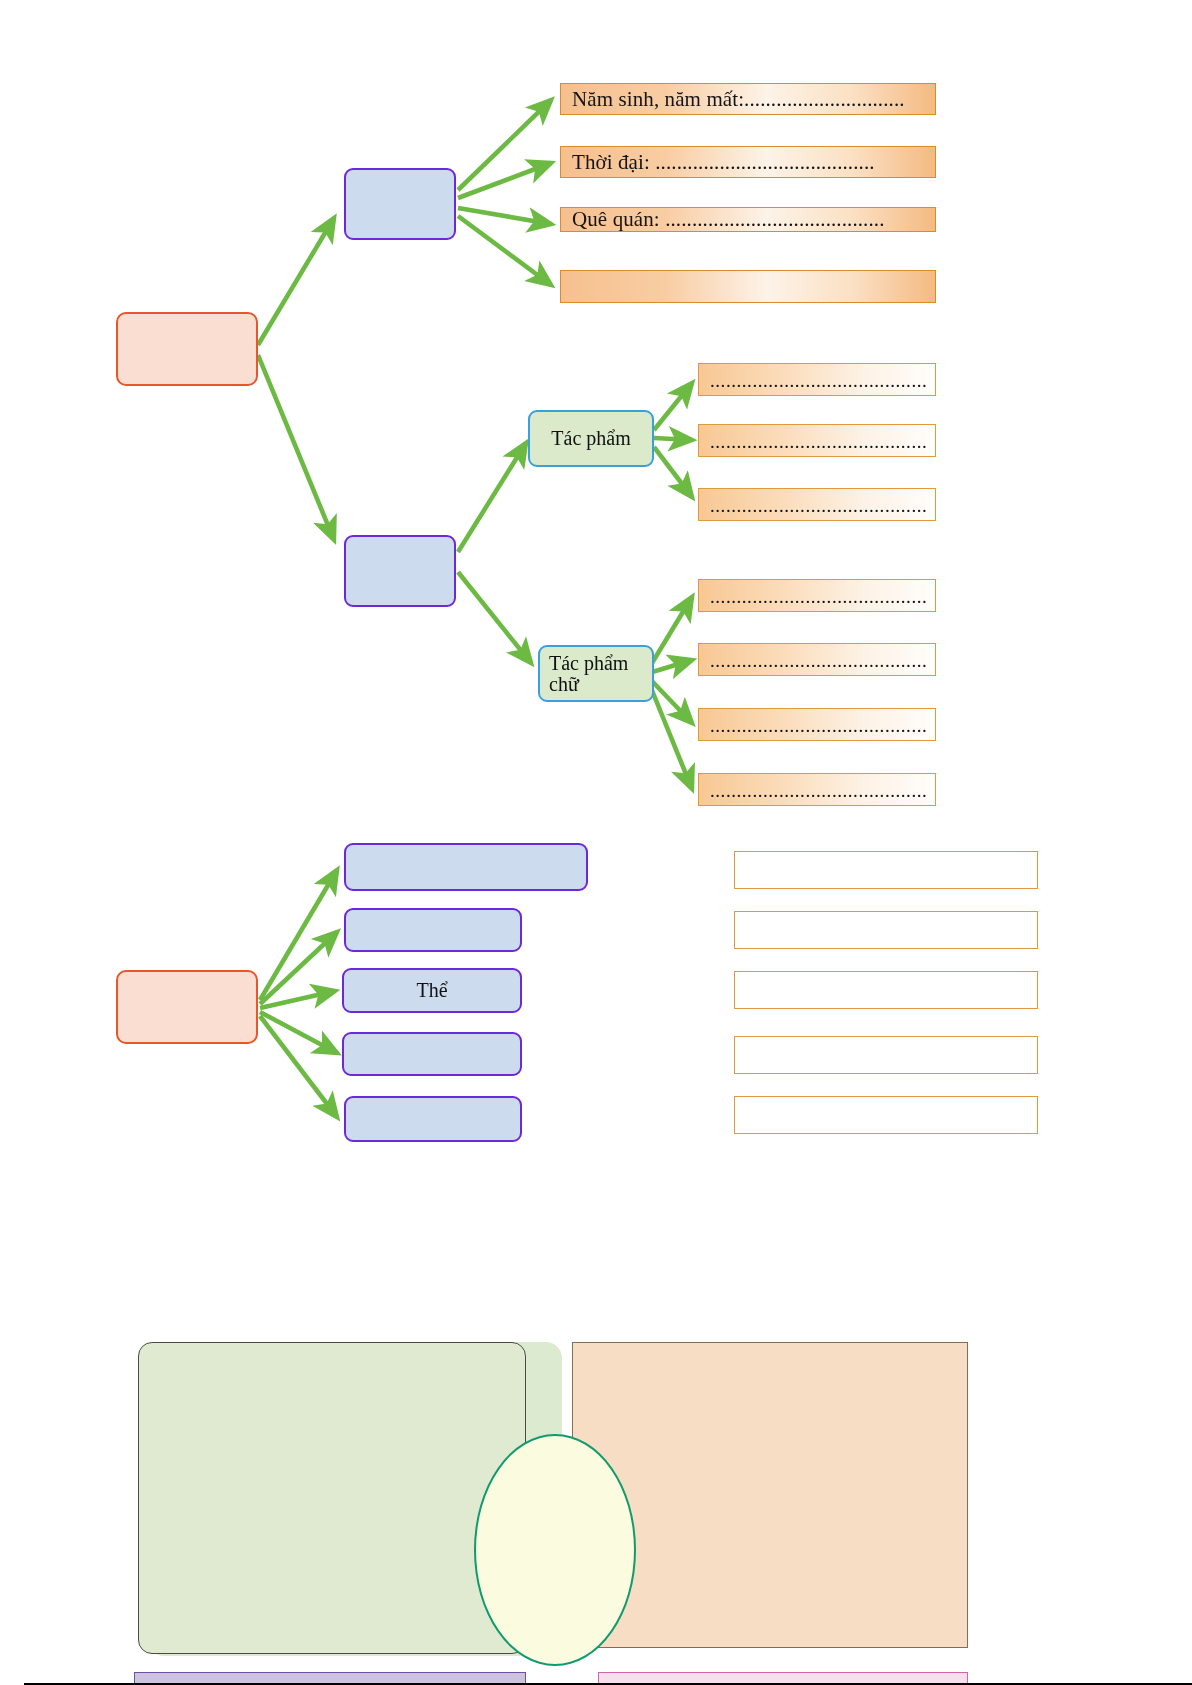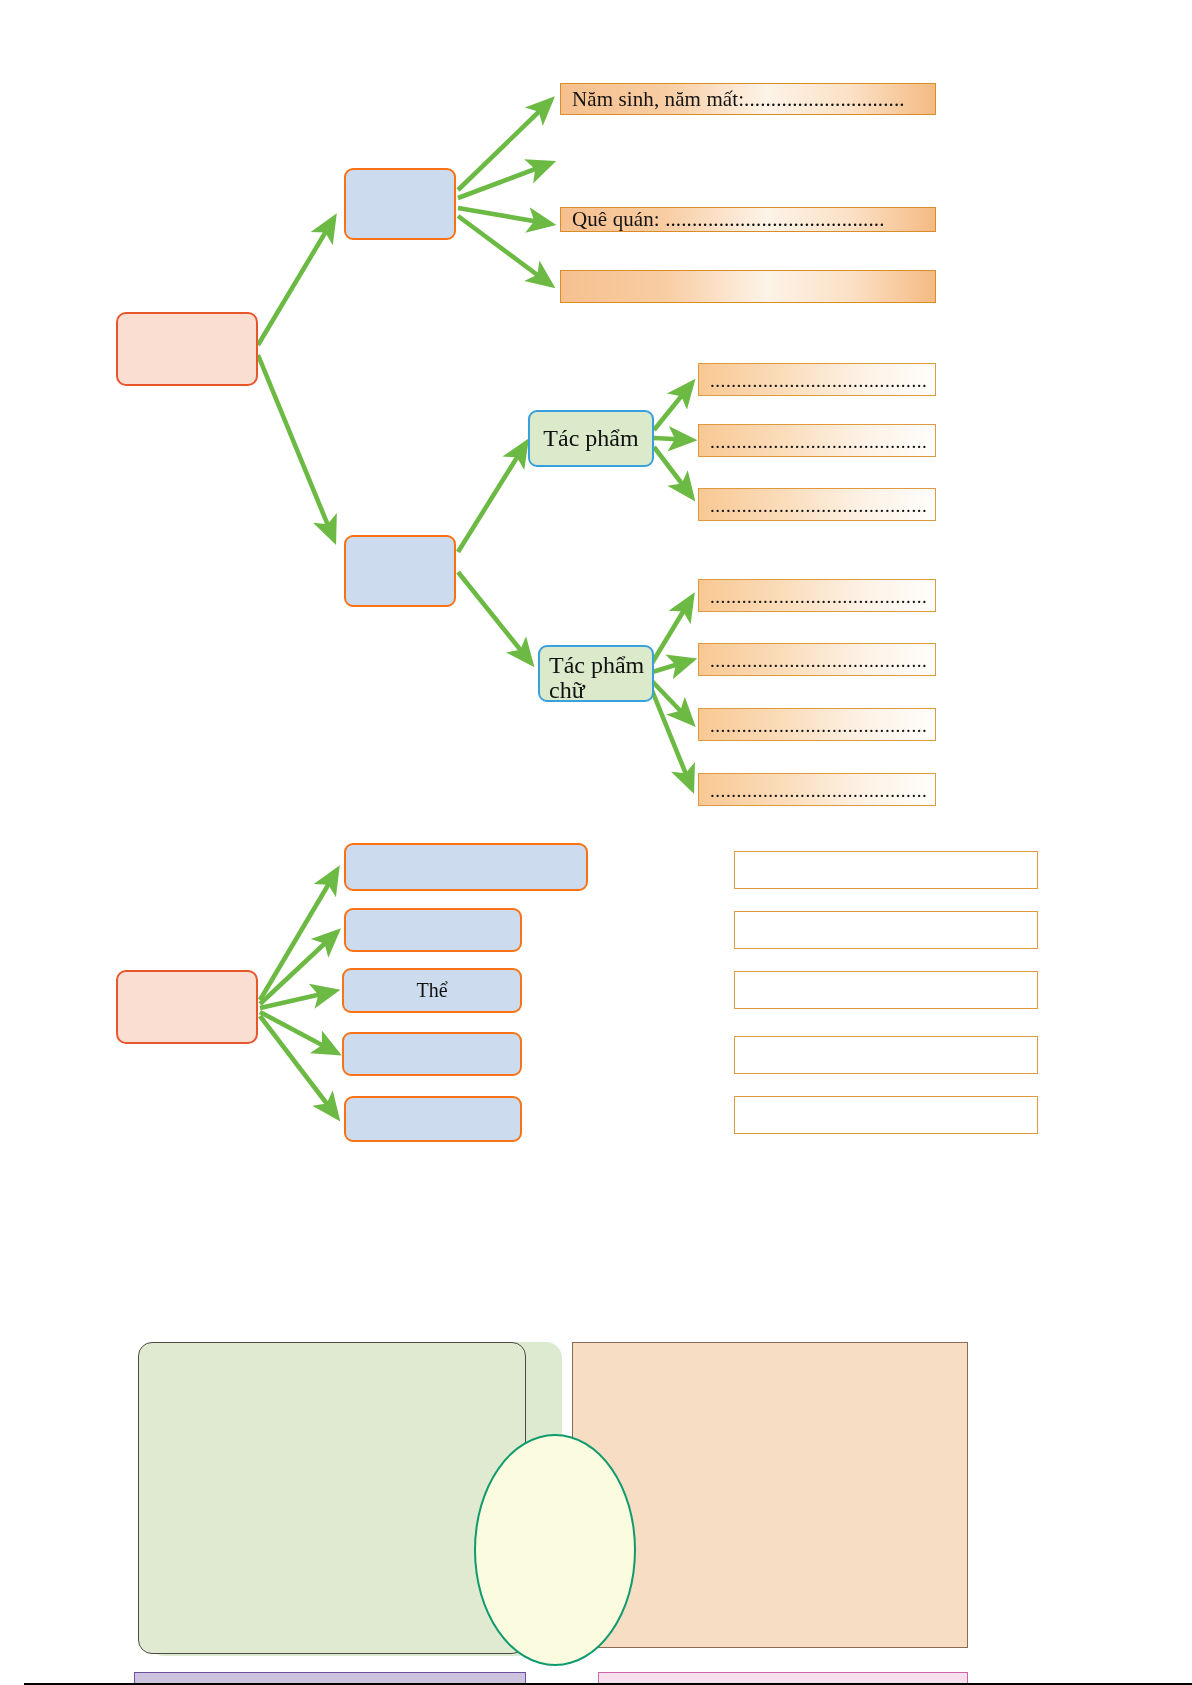--- a/index.html
+++ b/index.html
@@ -38,33 +38,33 @@
   }
 
   .node-red {
     background: #fbded2;
     border: 2px solid #e8562c;
     border-radius: 10px;
   }
 
   .node-blue {
     background: #ccdcee;
-    border: 2px solid #f97316;
+    border: 2px solid #6d28d9;
     border-radius: 9px;
   }
 
   .node-green {
     background: #dbeacb;
     border: 2px solid #3aa0dc;
     border-radius: 9px;
     justify-content: center;
     text-align: center;
     line-height: 1.06;
     color: #111111;
-    font-size: 24px;
+    font-size: 20px;
     padding: 0 6px;
   }
 
   .node-blue-label {
     justify-content: center;
     text-align: center;
     color: #111111;
     font-size: 20px;
   }
 
@@ -198,20 +198,21 @@
     </g>
   </svg>
 
   <div class="node node-red" style="left:92px; top:312px; width:142px; height:74px;"></div>
 
   <div class="node node-blue node-blue-label" style="left:320px; top:168px; width:112px; height:72px;"></div>
 
   <div class="node node-blue node-blue-label" style="left:320px; top:535px; width:112px; height:72px;"></div>
 
   <div class="bar-orange" style="left:536px; top:83px; width:376px; height:32px;">Năm sinh, năm mất:..............................</div>
+  <div class="bar-orange" style="left:536px; top:146px; width:376px; height:32px;">Thời  đại:  .........................................</div>
   <div class="bar-orange" style="left:536px; top:207px; width:376px; height:25px;">Quê quán: .........................................</div>
   <div class="bar-orange" style="left:536px; top:270px; width:376px; height:33px;"></div>
 
   <div class="node node-green" style="left:504px; top:410px; width:126px; height:57px;">Tác phẩm</div>
 
   <div class="node node-green" style="left:514px; top:645px; width:116px; height:57px; justify-content:flex-start; padding-left:9px; text-align:left; display:block; padding-top:6px;">
     <span>Tác phẩm</span><br>
     <span>chữ</span>
   </div>
 

